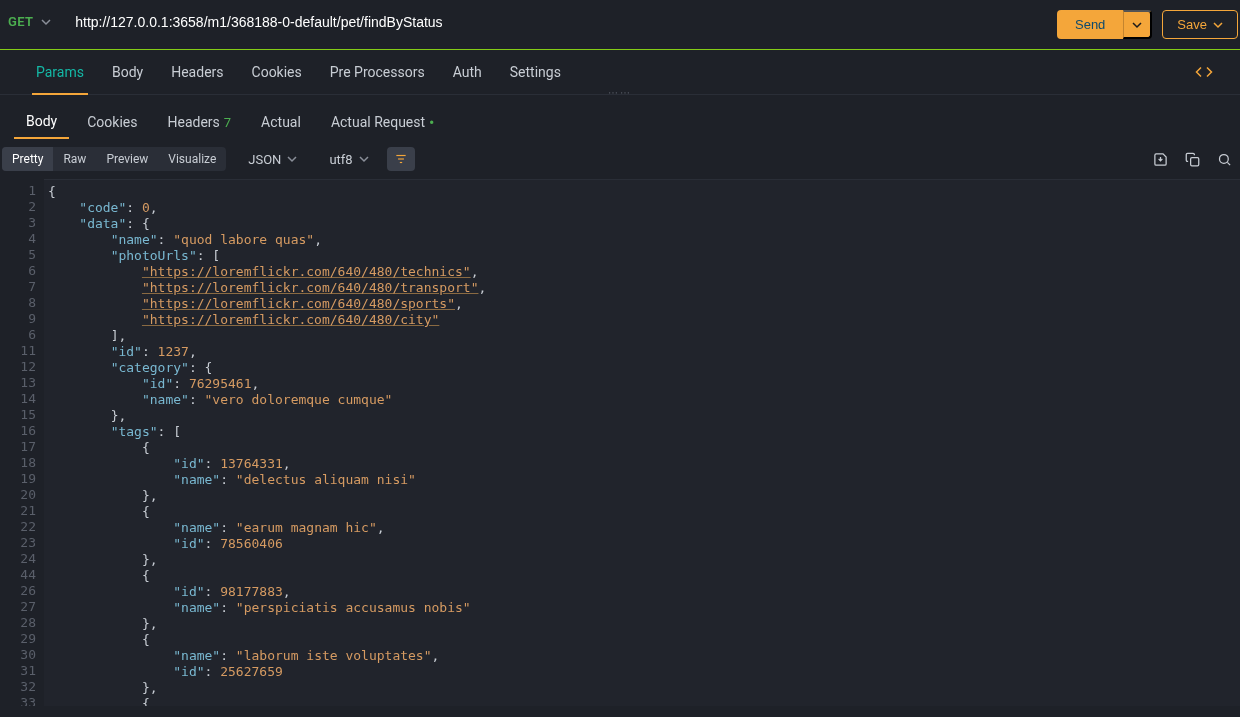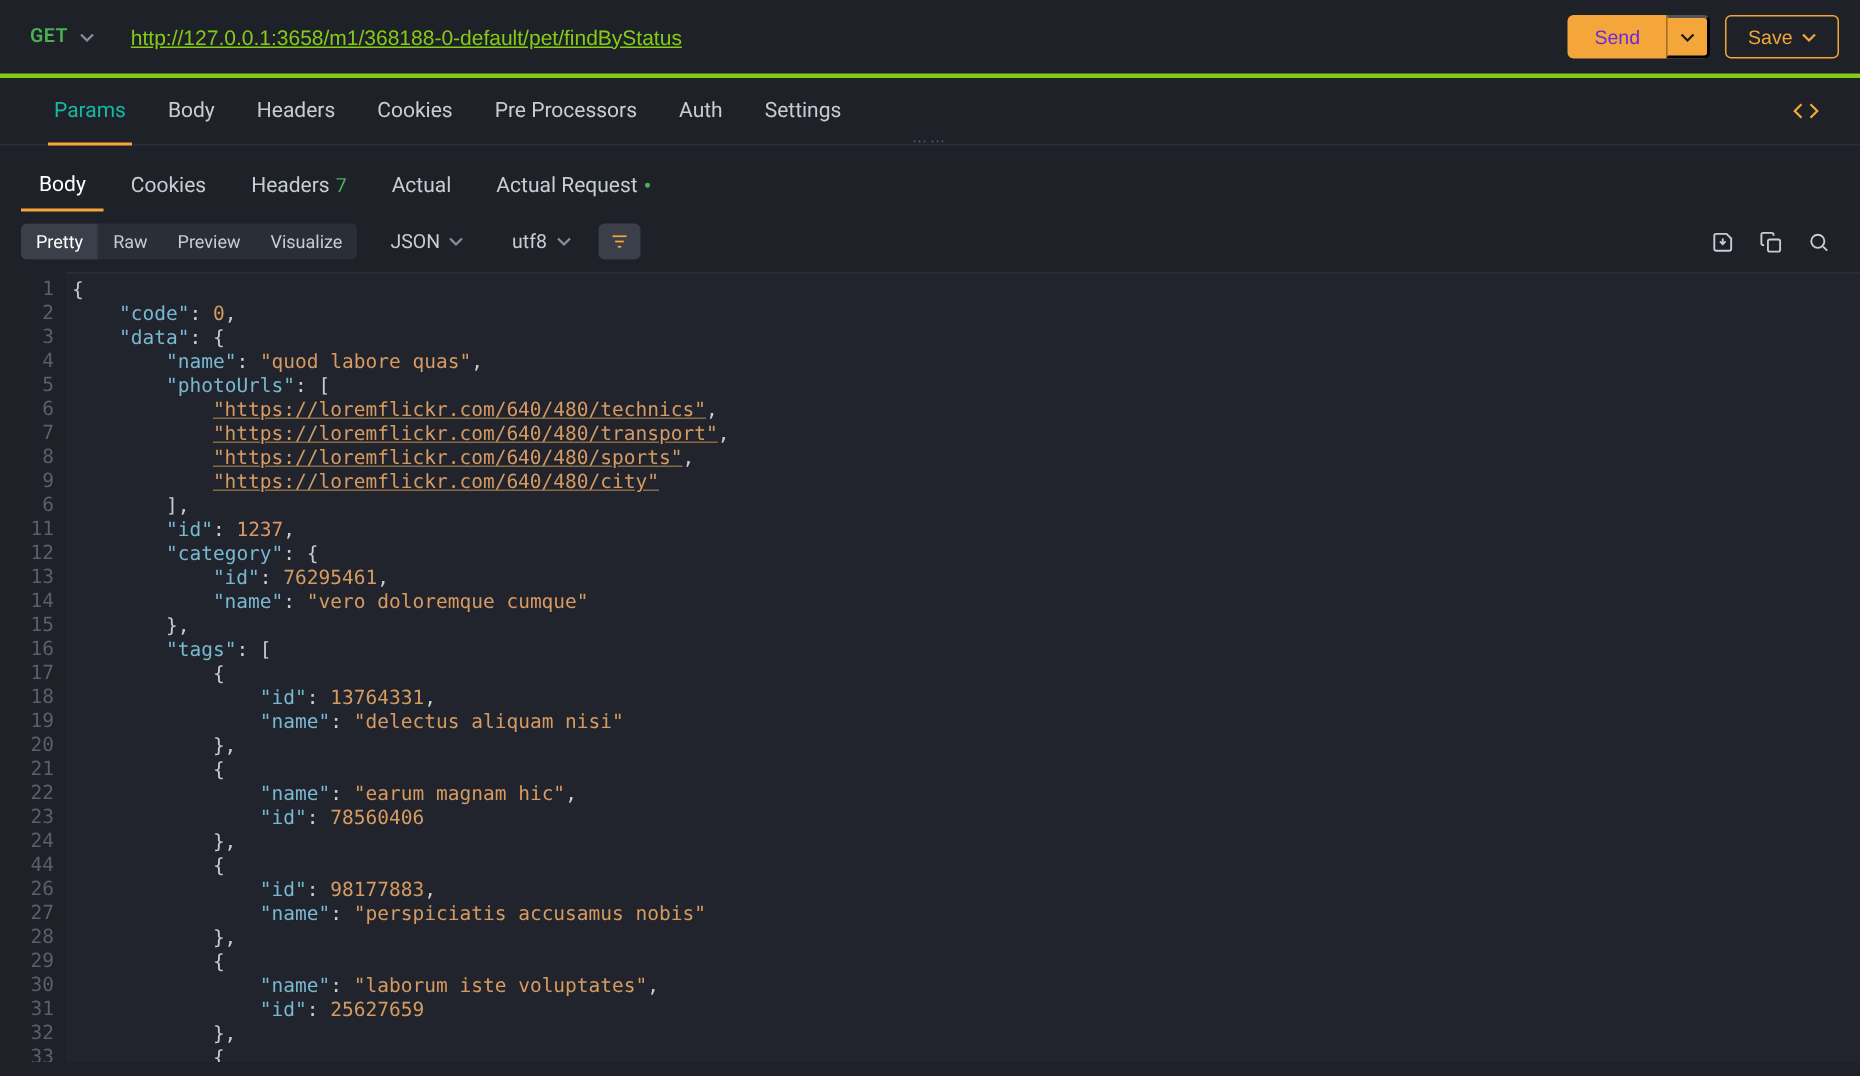--- a/index.html
+++ b/index.html
@@ -1,44 +1,44 @@
 <!DOCTYPE html>
 <html><head>
 <meta charset="utf-8">
 <style>
 * { margin:0; padding:0; box-sizing:border-box; }
 body { background:#1e2128; color:#c8cdd4; font-family:-apple-system,BlinkMacSystemFont,"Segoe UI",Roboto,sans-serif; font-size:13px; width:1240px; height:717px; overflow:hidden; }
-.request-bar { display:flex; align-items:center; padding:10px 14px; gap:10px; border-bottom:3px solid #84cc16; }
+.request-bar { display:flex; align-items:flex-start; padding:10px 2px; gap:10px; border-bottom:1px solid #84cc16; }
 .method-select { display:flex; align-items:center; gap:8px; padding:4px 6px; }
 .method-label { color:#4caf50; font-weight:600; font-size:13px; letter-spacing:0.3px; }
 .chevron { width:10px; height:10px; display:inline-flex; }
 .chevron svg { width:100%; height:100%; }
-.url-input { flex:1; background:transparent; border:none; color:#84cc16; font-size:14px; padding:4px 8px; outline:none;text-decoration:underline; }
+.url-input { flex:1; background:transparent; border:none; color:#ffffff; font-size:14px; padding:4px 8px; outline:none; }
 .btn { border:none; border-radius:4px; padding:7px 18px; font-size:13px; cursor:pointer; display:flex; align-items:center; gap:6px; }
-.btn-send { background:#f4a63a; color:#6d28d9; font-weight:500; }
+.btn-send { background:#f4a63a; color:#0c4a6e; font-weight:500; }
 .btn-send-group { display:flex; gap:0; }
 .btn-send-main { border-radius:4px 0 0 4px; }
 .btn-send-split { background:#f4a63a; border-radius:0 4px 4px 0; padding:7px 8px; border-left:1px solid rgba(0,0,0,0.2); display:flex; align-items:center; }
 .btn-save { background:transparent; border:1px solid #f4a63a; color:#f4a63a; padding:6px 14px; }
 .tabs-row { display:flex; align-items:center; padding:0 22px; border-bottom:1px solid #2a2e37; position:relative; }
 .tab { padding:14px 14px; cursor:pointer; color:#c8cdd4; font-size:14px; position:relative; }
 .tab.active { color:#14b8a6; }
 .tab.active::after { content:""; position:absolute; bottom:-1px; left:10px; right:10px; height:2px; background:#f4a63a; }
 .tabs-row .spacer { flex:1; }
 .icon-btn { width:28px; height:28px; display:flex; align-items:center; justify-content:center; cursor:pointer; color:#c8cdd4; border-radius:4px; }
 .code-icon { color:#f4a63a; }
 .drag-dots { position:absolute; left:50%; bottom:-4px; transform:translateX(-50%); color:#5a5f6a; font-size:10px; letter-spacing:2px; }
 .content-row { display:flex; height:calc(100% - 106px); }
 .response-panel { flex:1; display:flex; flex-direction:column; min-width:0; }
 .response-tabs { display:flex; align-items:center; padding:10px 14px 0 14px; gap:6px; }
 .rtab { padding:8px 12px; cursor:pointer; color:#c8cdd4; font-size:14px; }
 .rtab.active { color:#fff; border-bottom:2px solid #f4a63a; }
 .rtab .badge { color:#4caf50; margin-left:4px; font-size:13px; }
 .rtab .dot { color:#4caf50; font-size:16px; line-height:0; vertical-align:middle; }
-.view-toolbar { display:flex; align-items:center; padding:6px 14px; gap:4px; }
+.view-toolbar { display:flex; align-items:center; padding:6px 2px; gap:4px; }
 .seg-group { display:flex; background:#2a2e37; border-radius:4px; overflow:hidden; }
 .seg { padding:5px 10px; font-size:12px; cursor:pointer; color:#c8cdd4; }
 .seg.active { background:#3a3f4a; color:#fff; }
 .fmt-select { display:flex; align-items:center; gap:6px; padding:4px 10px; font-size:13px; cursor:pointer; margin-left:8px; }
 .filter-btn { background:#3a3f4a; border-radius:4px; padding:5px 7px; margin-left:4px; display:flex; align-items:center; justify-content:center; }
 .filter-btn svg { stroke:#f4a63a; }
 .toolbar-spacer { flex:1; }
 .code-view { flex:1; display:flex; overflow:auto; font-family:"SF Mono",Consolas,Monaco,monospace; font-size:13px; line-height:16px; }
 .gutter { background:#1e2128; color:#5a5f6a; text-align:right; padding:4px 8px 4px 4px; user-select:none; min-width:44px; }
 .gutter div { height:16px; }

